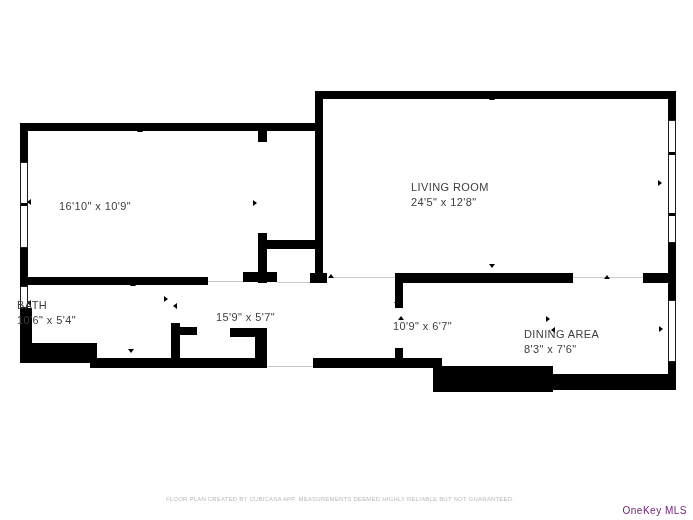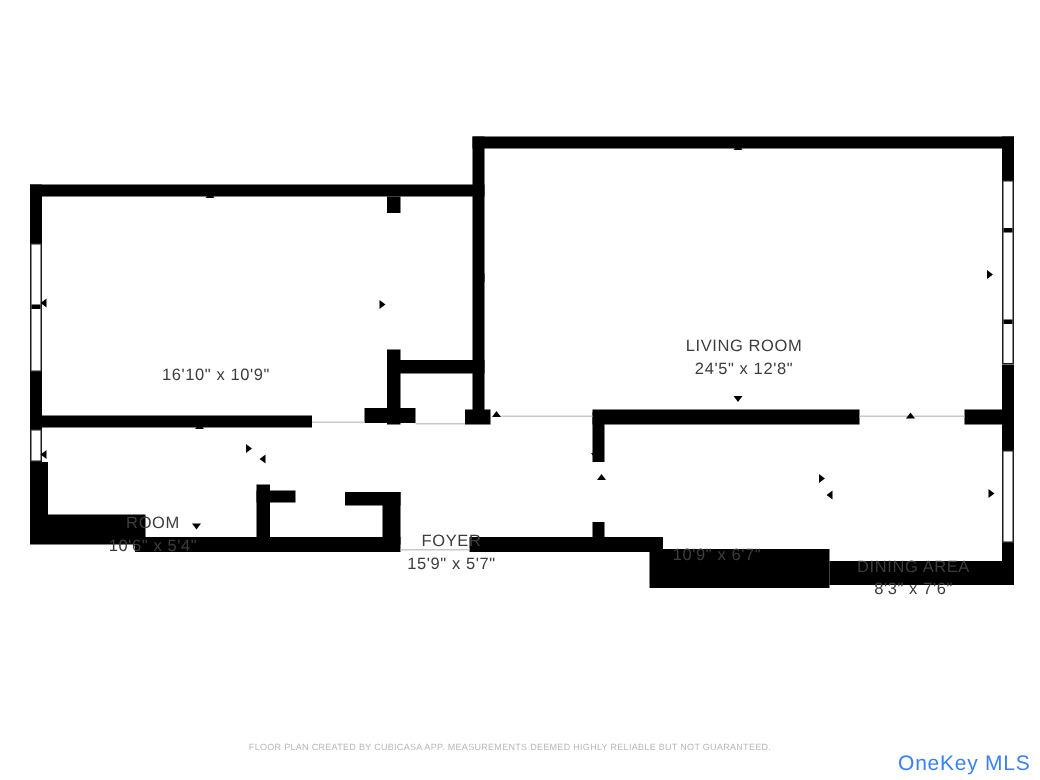--- a/index.html
+++ b/index.html
@@ -10,31 +10,31 @@
   .wall{position:absolute;background:#000;}
   .window{position:absolute;background:#fff;border:1px solid #1c1c1c;box-sizing:border-box;}
   .window .divider{position:absolute;left:0;right:0;height:3px;background:#000;}
   .opening-line{position:absolute;background:#c9c9c9;}
   .tick{position:absolute;width:0;height:0;}
   .tick-up{border-left:3px solid transparent;border-right:3px solid transparent;border-bottom:4px solid #000;}
   .tick-down{border-left:3px solid transparent;border-right:3px solid transparent;border-top:4px solid #000;}
   .tick-left{border-top:3px solid transparent;border-bottom:3px solid transparent;border-right:4px solid #000;}
   .tick-right{border-top:3px solid transparent;border-bottom:3px solid transparent;border-left:4px solid #000;}
   .room-label{
-    position:absolute;width:170px;text-align:center;color:#3d3d3d;
-    font-size:11px;line-height:15px;letter-spacing:0.4px;margin-top:44px;
+    position:absolute;width:170px;color:#3d3d3d;
+    font-size:11px;line-height:15px;letter-spacing:0.4px;
   }
   .room-label .dims{font-size:11px;}
   #disclaimer{
     position:absolute;left:0;width:680px;top:496px;text-align:center;
     font-size:6px;letter-spacing:0.2px;color:#b9b9b9;
   }
   #watermark{
-    position:absolute;right:6px;bottom:4px;font-size:14px;
-    letter-spacing:0.5px;color:#3b82f6;
+    position:absolute;right:6px;bottom:4px;font-size:10px;
+    letter-spacing:0.5px;color:#701a75;
   }
 </style>
 </head>
 <body>
 
 <div id="canvas">
   <div id="plan">
       <div class="wall" style="left: 20px; top: 123px; width: 303px; height: 8px;"></div>
       <div class="wall" style="left: 20px; top: 123px; width: 8px; height: 39px;"></div>
       <div class="wall" style="left: 20px; top: 248px; width: 8px; height: 38px;"></div>
@@ -99,25 +99,24 @@
       <div class="tick tick-down" style="left: 394px; top: 302px;"></div>
       <div class="tick tick-up" style="left: 398px; top: 316px;"></div>
       <div class="room-label" style="left: 59px; top: 199px;">
         <div class="dims">16'10" x 10'9"</div>
       </div>
       <div class="room-label" style="left: 411px; top: 180px;">
         <div>LIVING ROOM</div>
         <div class="dims">24'5" x 12'8"</div>
       </div>
       <div class="room-label" style="left: 17px; top: 298px;">
-        <div>ROOM</div>
+        <div>BATH</div>
         <div class="dims">10'6" x 5'4"</div>
       </div>
       <div class="room-label" style="left: 216px; top: 310px;">
-        <div>FOYER</div>
         <div class="dims">15'9" x 5'7"</div>
       </div>
       <div class="room-label" style="left: 393px; top: 319px;">
         <div class="dims">10'9" x 6'7"</div>
       </div>
       <div class="room-label" style="left: 524px; top: 327px;">
         <div>DINING AREA</div>
         <div class="dims">8'3" x 7'6"</div>
       </div>
     </div>

